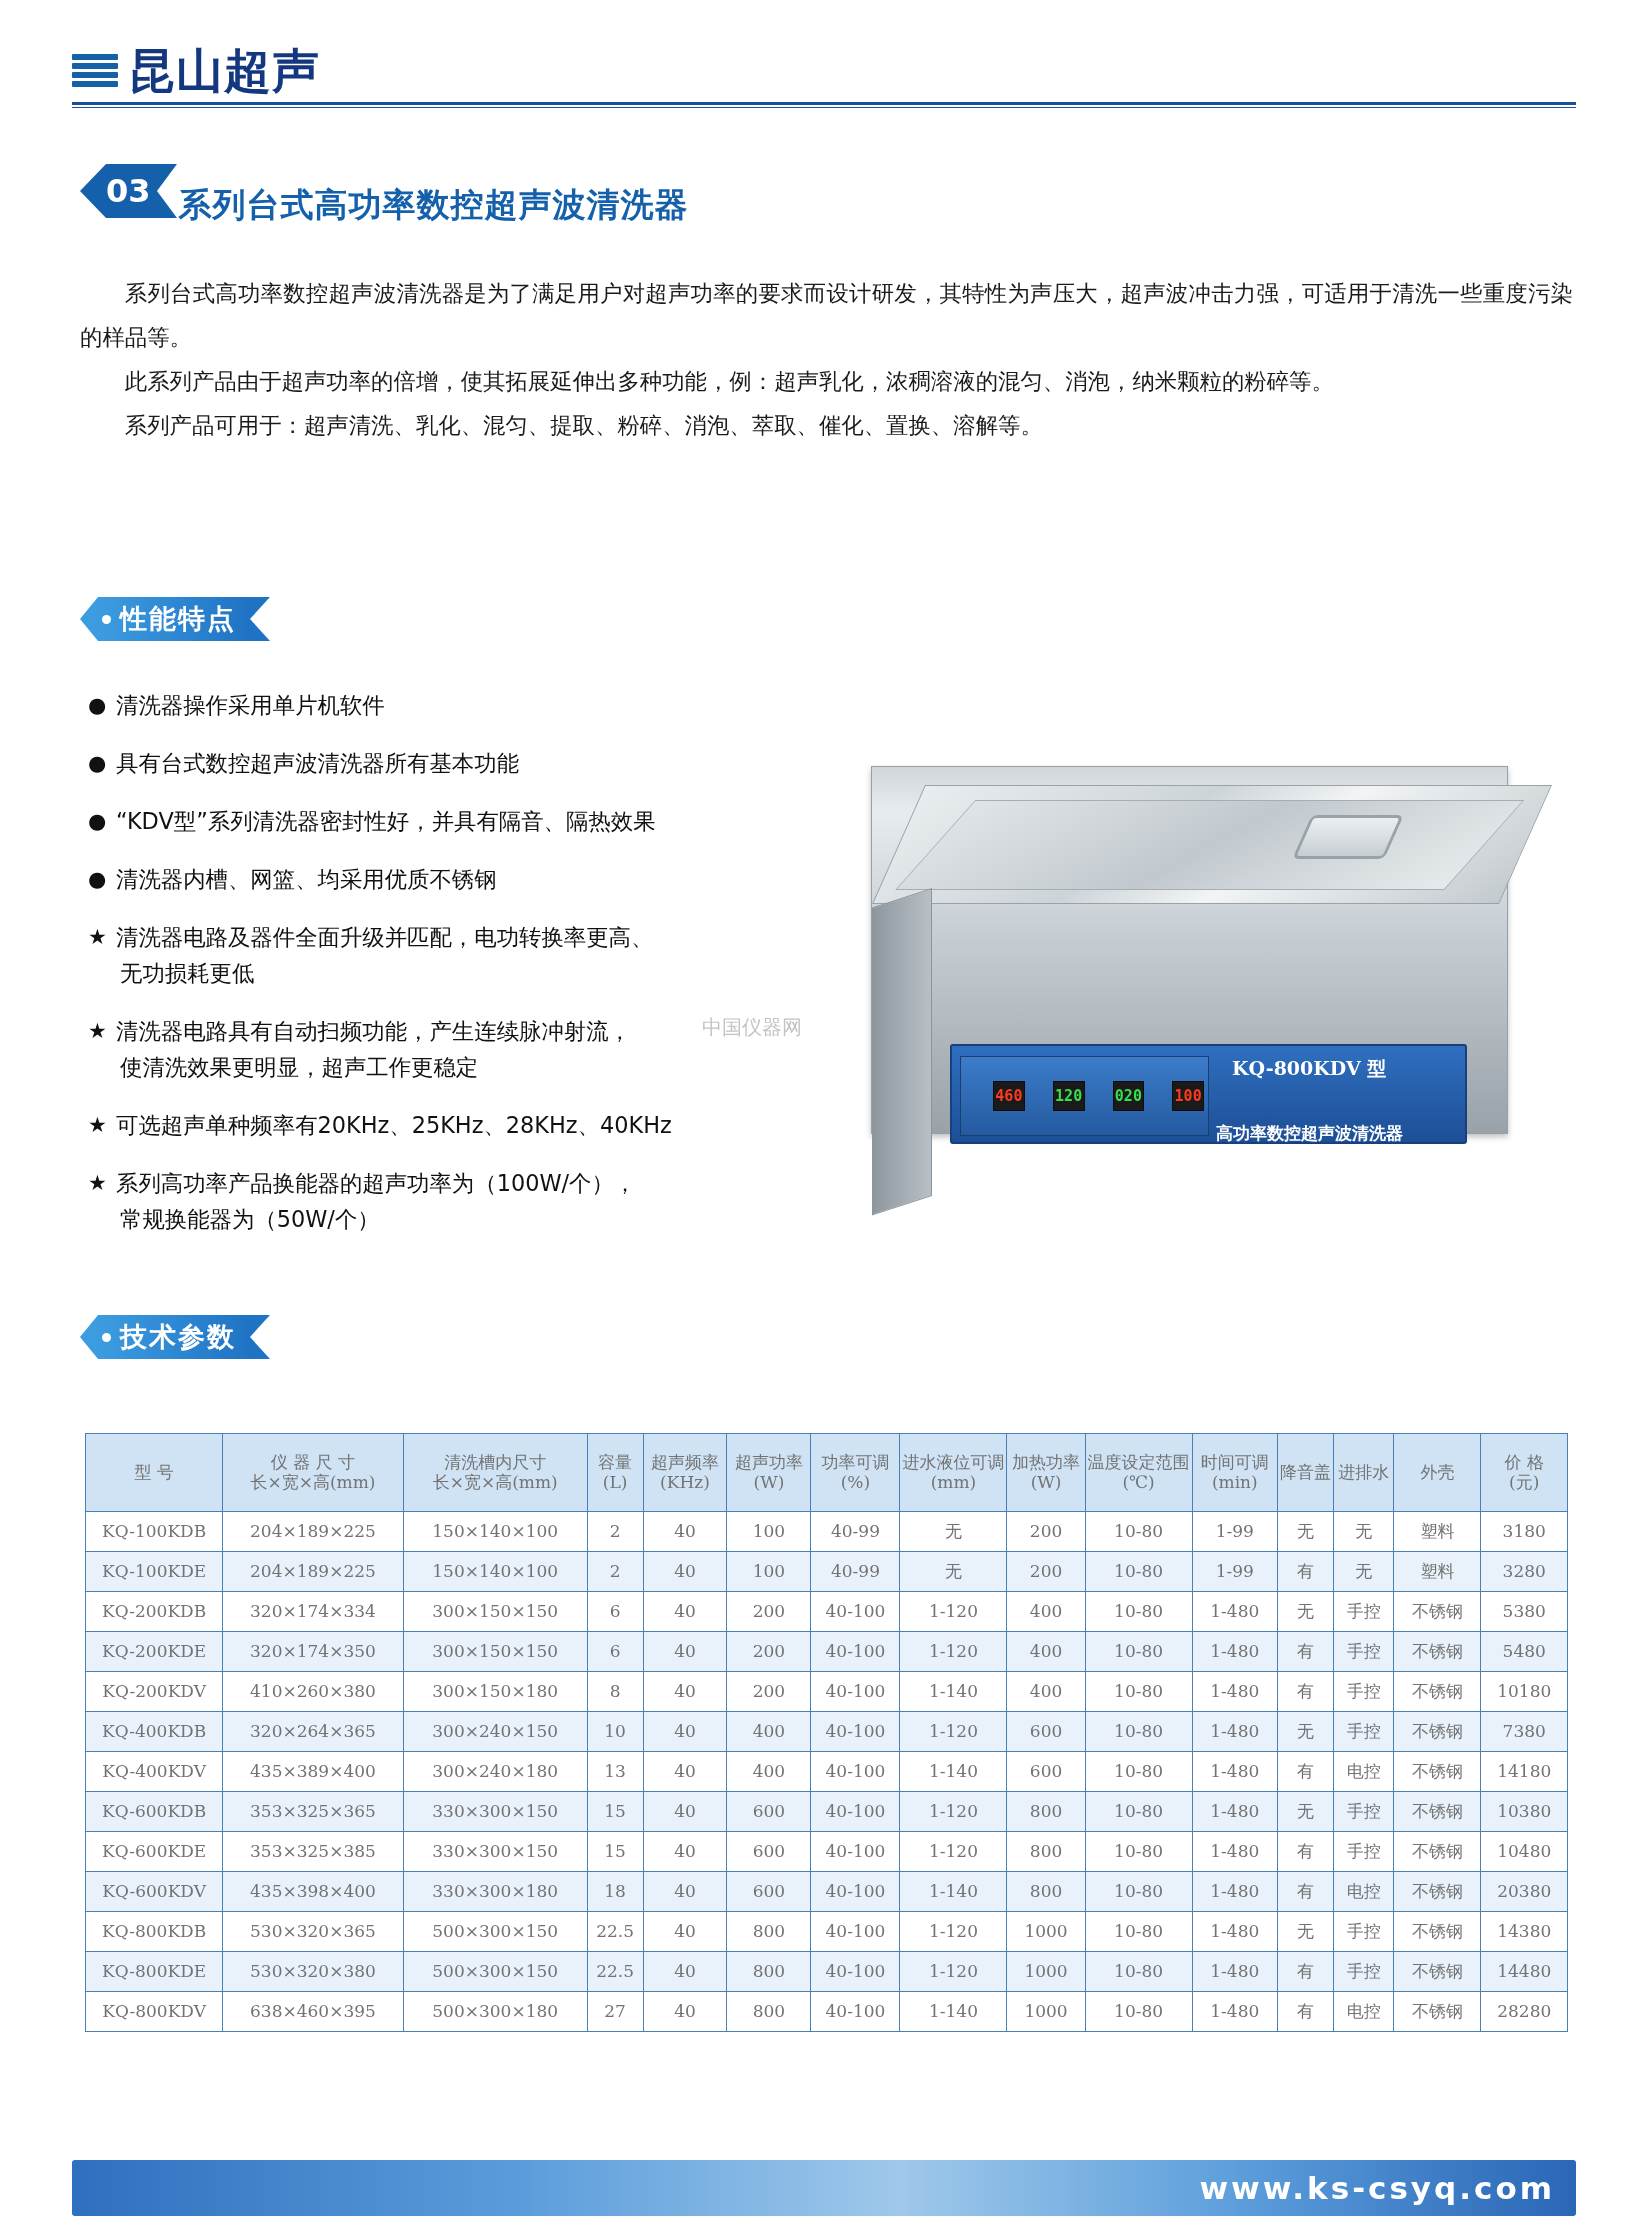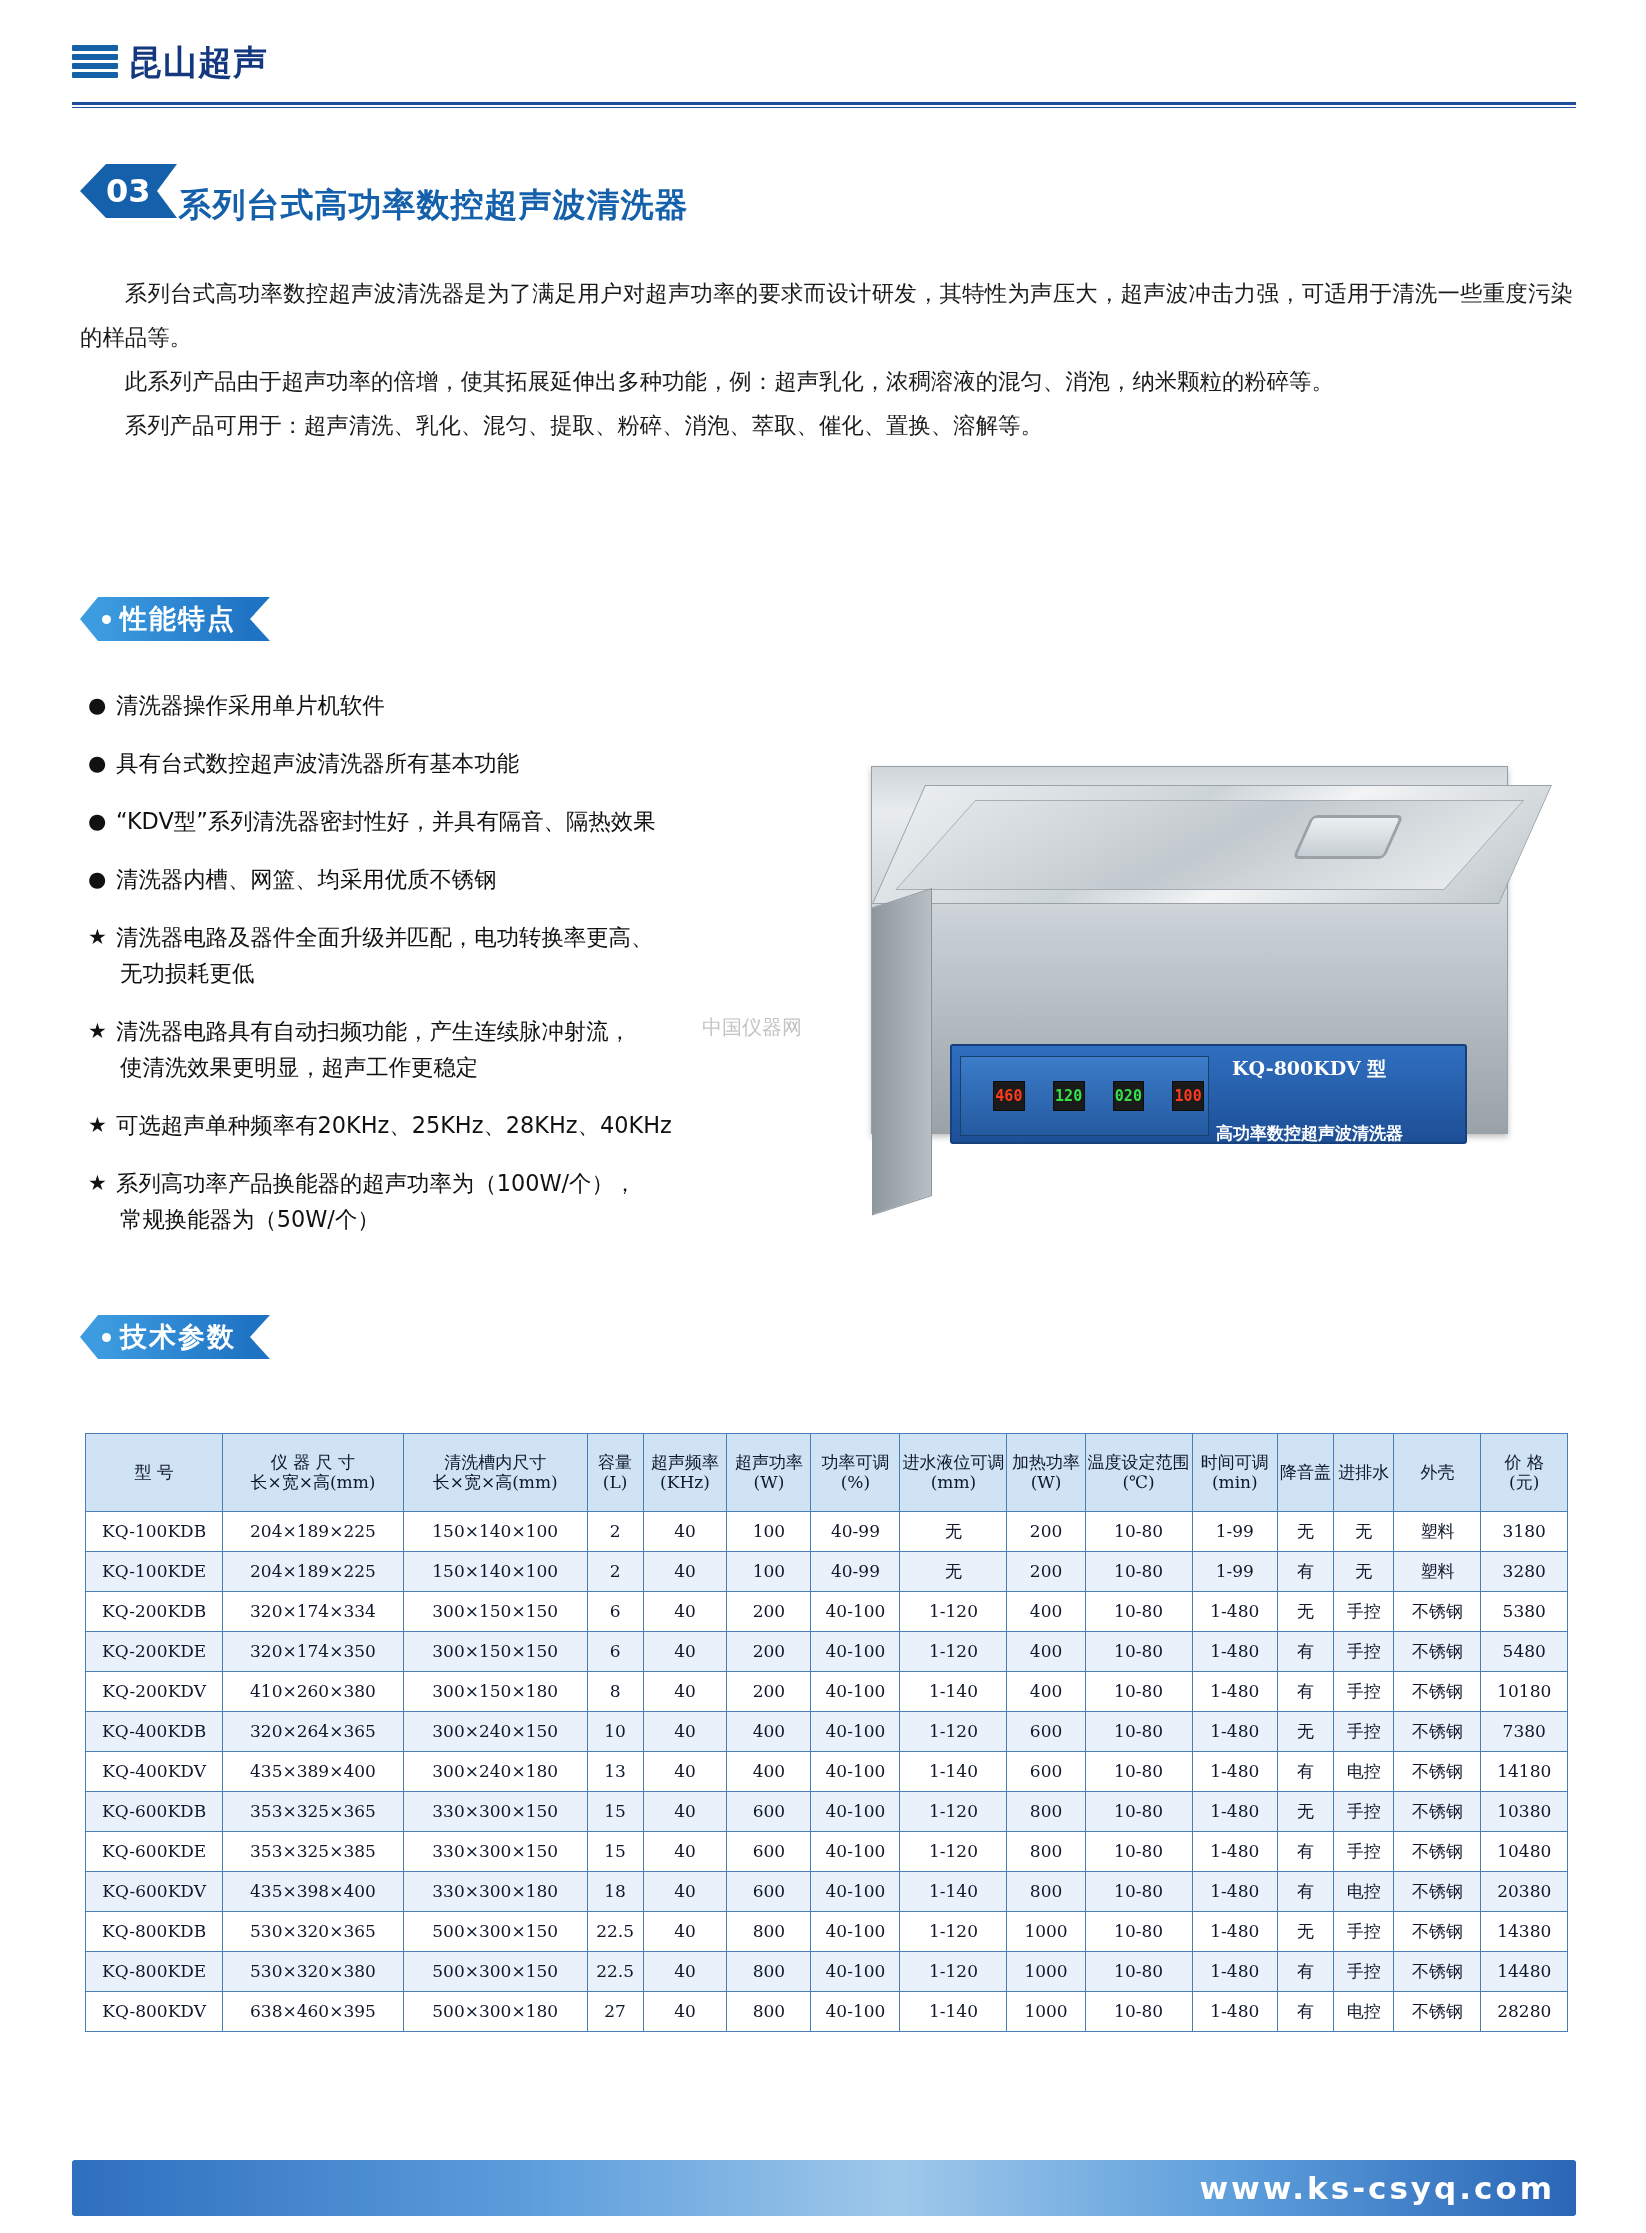--- a/index.html
+++ b/index.html
@@ -32,21 +32,21 @@
   }
   .logo-mark .bar {
     position:absolute; left:0; width:46px; height:6px; background:#1461a8; border-radius:1px;
   }
   .logo-mark .bar:nth-child(1){ top:2px; }
   .logo-mark .bar:nth-child(2){ top:11px; }
   .logo-mark .bar:nth-child(3){ top:20px; }
   .logo-mark .bar:nth-child(4){ top:29px; }
   .logo-text {
     font-family:"DejaVu Sans", sans-serif;
-    font-weight:bold; font-size:34px; color:#14387f;
+    font-weight:bold; font-size:47px; color:#14387f;
     letter-spacing:1px;
   }
   .header-rule {
     position:absolute; left:72px; top:102px; width:1504px; height:3px;
     background:#1b4f9c;
   }
   .header-rule-thin {
     position:absolute; left:72px; top:107px; width:1504px; height:1px;
     background:#1b4f9c;
   }
@@ -221,21 +221,21 @@
 
   
   .tablewrap {
     position:absolute; left:85px; top:1433px; width:1483px;
   }
   table.spec {
     border-collapse:collapse;
     width:1483px;
     font-family:"DejaVu Serif", serif;
     font-size:17px;
-    color:#0f172a;
+    color:#737373;
   }
   table.spec th, table.spec td {
     border:1px solid #4a7fb5;
     text-align:center;
     padding:0;
     height:40px;
     line-height:1.15;
     white-space:nowrap;
   }
   table.spec thead th {

